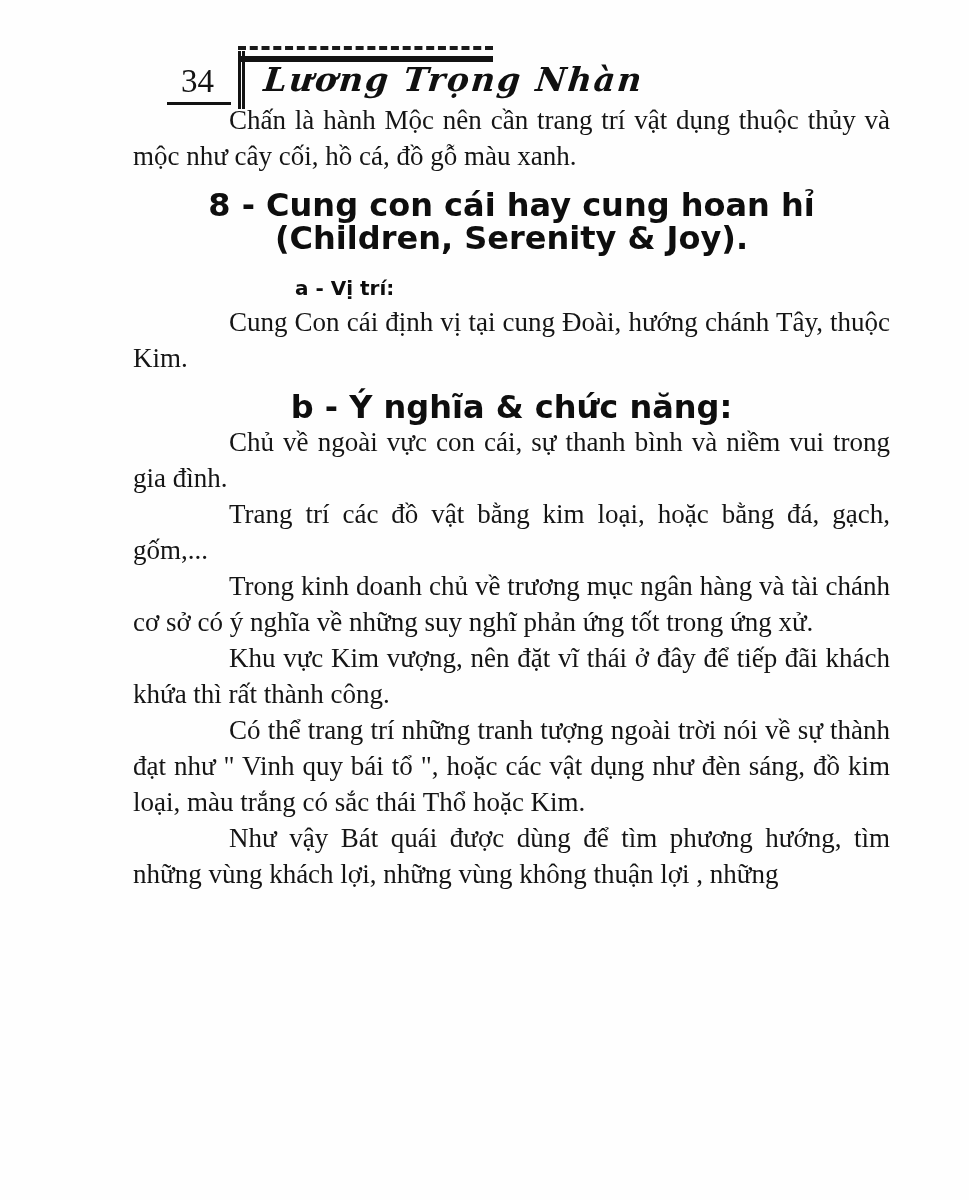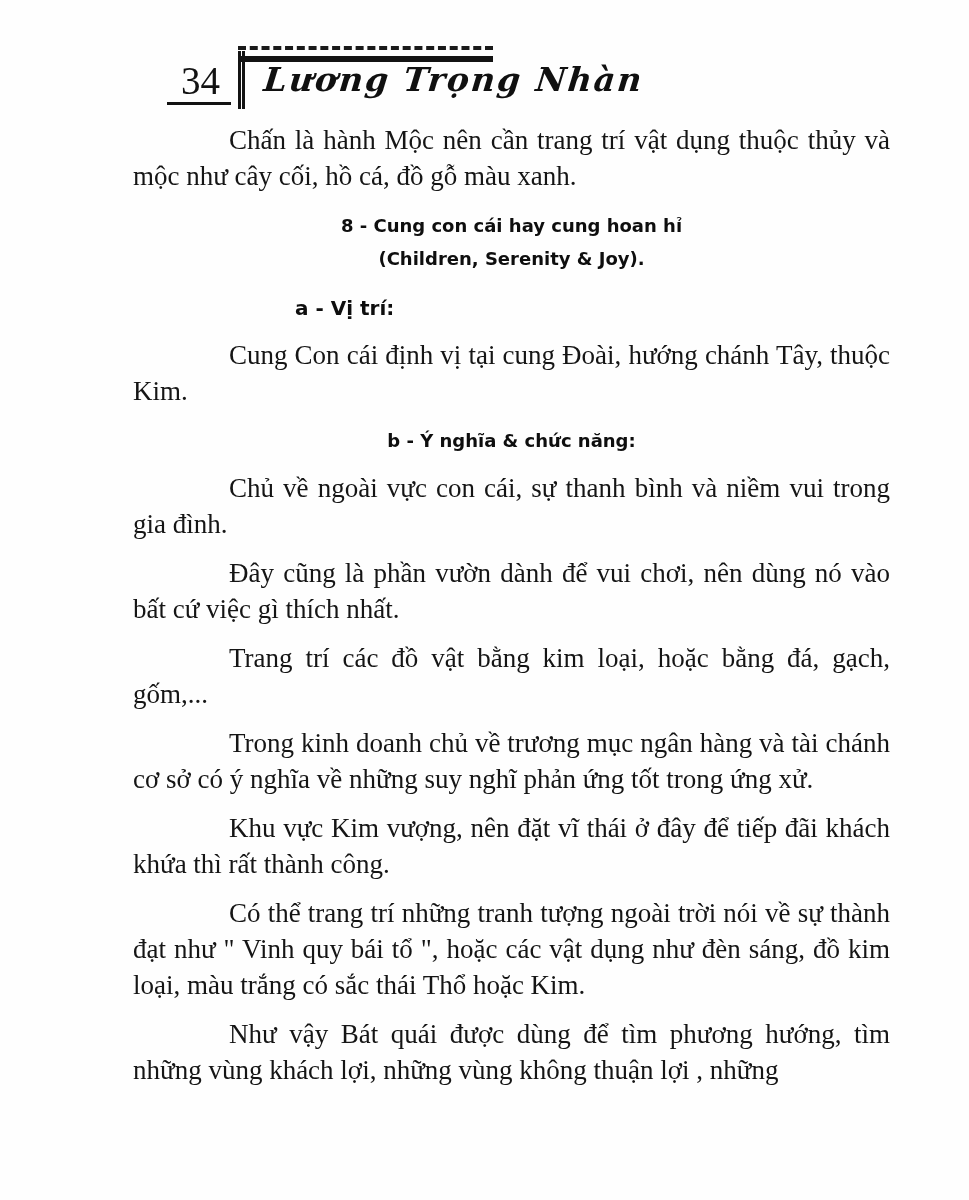--- a/index.html
+++ b/index.html
@@ -16,21 +16,21 @@
     color: #161616;
     overflow: hidden;
   }
 
   
   .pagenum {
     position: absolute;
     left: 181px;
     top: 62px;
     font-family: "Liberation Serif", "DejaVu Serif", serif;
-    font-size: 39px;
+    font-size: 33px;
     line-height: 38px;
     color: #121212;
     text-align: center;
   }
   .pagenum-underline {
     position: absolute;
     left: 167px;
     top: 102px;
     width: 64px;
     height: 3px;
@@ -65,37 +65,36 @@
     letter-spacing: 2px;
     transform: skewX(-6deg);
     color: #101010;
     white-space: nowrap;
   }
 
   
   .page-body {
     position: absolute;
     left: 133px;
-    top: 116px;
+    top: 96px;
     width: 757px;
   }
   .block { margin: 0; }
   .para {
     font-family: "Liberation Serif", "DejaVu Serif", serif;
     font-size: 27px;
     line-height: 36px;
     text-align: justify;
     text-indent: 96px;
-    margin-top: 13px;
     color: #151515;
   }
   .heading {
     font-family: "DejaVu Sans", "Liberation Sans", sans-serif;
     font-weight: 700;
-    font-size: 18px;
+    font-size: 32px;
     line-height: 33px;
     text-align: center;
     margin-top: 15px;
     color: #0e0e0e;
   }
   .subheading {
     font-family: "DejaVu Sans", "Liberation Sans", sans-serif;
     font-weight: 700;
     font-size: 20px;
     line-height: 32px;
@@ -123,21 +122,20 @@
       <div class="block heading">
         <div>8 - Cung con cái hay cung hoan hỉ</div>
         <div>(Children, Serenity &amp; Joy).</div>
       </div>
       <div class="block subheading">a - Vị trí:</div>
       <div class="block para">Cung Con cái định vị tại cung Đoài, hướng chánh Tây, thuộc Kim.</div>
       <div class="block heading">
         <div>b - Ý nghĩa &amp; chức năng:</div>
       </div>
       <div class="block para">Chủ về ngoài vực con cái, sự thanh bình và niềm vui trong gia đình.</div>
-      <div class="block para">Đây cũng là phần vườn dành để vui chơi, nên dùng nó vào bất cứ việc gì thích nhất.</div>
       <div class="block para">Trang trí các đồ vật bằng kim loại, hoặc bằng đá, gạch, gốm,...</div>
       <div class="block para">Trong kinh doanh chủ về trương mục ngân hàng và tài chánh cơ sở có ý nghĩa về những suy nghĩ phản ứng tốt trong ứng xử.</div>
       <div class="block para">Khu vực Kim vượng, nên đặt vĩ thái ở đây để tiếp đãi khách khứa thì rất thành công.</div>
       <div class="block para">Có thể trang trí những tranh tượng ngoài trời nói về sự thành đạt như " Vinh quy bái tổ ", hoặc các vật dụng như đèn sáng, đồ kim loại, màu trắng có sắc thái Thổ hoặc Kim.</div>
       <div class="block para">Như vậy Bát quái được dùng để tìm phương hướng, tìm những vùng khách lợi, những vùng không thuận lợi , những</div>
     </div>
 
 </div>
 
 </body></html>

